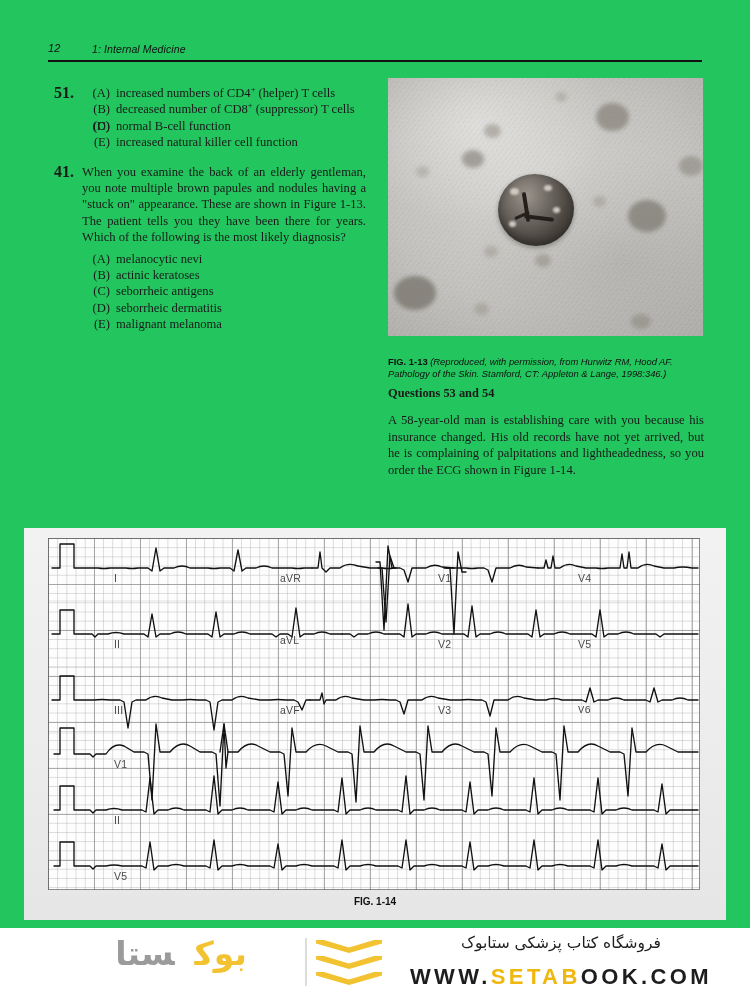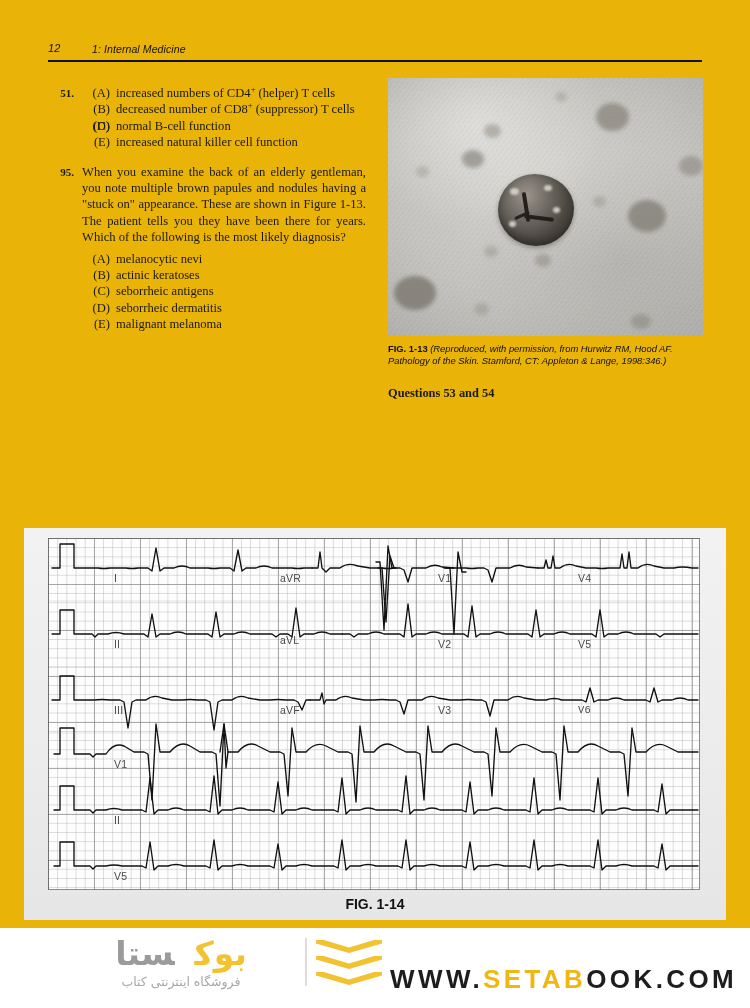--- a/index.html
+++ b/index.html
@@ -13,21 +13,21 @@
     position: relative;
     font-family: "Liberation Serif", serif;
     color: #1a1a1a;
     overflow: hidden;
   }
 
   
   #page {
     position: absolute;
     inset: 0;
-    background: #eab308;
+    background: #22c55e;
   }
 
   
   #running-head {
     position: absolute;
     left: 48px;
     top: 42px;
     width: 654px;
     height: 22px;
   }
@@ -78,21 +78,21 @@
     position: relative;
     margin-bottom: 13px;
   }
   .qnum {
     position: absolute;
     left: 0;
     top: 0;
     width: 26px;
     text-align: right;
     font-weight: bold;
-    font-size: 11px;
+    font-size: 16px;
     line-height: 16.4px;
   }
   .qstem {
     margin-left: 34px;
     font-size: 12.6px;
     line-height: 16.4px;
     text-align: justify;
     text-justify: inter-word;
     hyphens: manual;
   }
@@ -176,21 +176,21 @@
   }
   #lesion .hl {
     position: absolute;
     background: #cfcac1;
     border-radius: 50%;
     filter: blur(.8px);
   }
 
   #photo-caption {
     width: 315px;
-    margin-top: 7px;
+    margin-top: 20px;
     font-family: "Liberation Sans", sans-serif;
     font-size: 9.4px;
     line-height: 12.4px;
     color: #111;
   }
   #photo-caption .figlabel {
     font-weight: bold;
     font-style: normal;
   }
   #photo-caption .figcite {
@@ -268,21 +268,21 @@
     color: #4a4a4a;
     letter-spacing: .2px;
   }
   #ecg-caption {
     position: absolute;
     left: 0;
     right: 0;
     top: 368px;
     text-align: center;
     font-family: "Liberation Sans", sans-serif;
-    font-size: 14px;
+    font-size: 10px;
     font-weight: bold;
     color: #111;
   }
 
   
   #footer {
     position: absolute;
     left: 0;
     top: 928px;
     width: 750px;
@@ -367,21 +367,21 @@
     color: #1d1d1d;
     white-space: nowrap;
   }
   #site-url {
     position: absolute;
     left: -6px;
     top: 34px;
     width: 342px;
     text-align: center;
     font-family: "Liberation Sans", sans-serif;
-    font-size: 26px;
+    font-size: 22px;
     font-weight: bold;
     letter-spacing: 3.4px;
     color: #1d1d1d;
     white-space: nowrap;
   }
   #site-url .accent { color: #efb70f; }
 </style>
 </head>
 <body>
 
@@ -410,21 +410,21 @@
         <div class="choice">
           <span class="letter">(D)</span><span>normal B-cell function</span>
         </div>
         <div class="choice">
           <span class="letter">(E)</span><span>increased natural killer cell function</span>
         </div>
       </div>
     </div>
 
     <div class="question" style="margin-top:11px;">
-      <div class="qnum">95.</div>
+      <div class="qnum">41.</div>
       <div class="qstem">When you examine the back of an elderly gentleman, you note multiple brown papules and nodules having a "stuck on" appearance. These are shown in Figure 1-13. The patient tells you they have been there for years. Which of the following is the most likely diagnosis?</div>
       <div class="choices">
         <div class="choice">
           <span class="letter">(A)</span><span>melanocytic nevi</span>
         </div>
         <div class="choice">
           <span class="letter">(B)</span><span>actinic keratoses</span>
         </div>
         <div class="choice">
           <span class="letter">(C)</span><span>seborrheic antigens</span>
@@ -473,20 +473,21 @@
       </div>
 
       <div id="photo-caption">
         <span class="figlabel">FIG. 1-13</span>
         <span class="figcite">(Reproduced, with permission, from Hurwitz RM, Hood AF. Pathology of the Skin. Stamford, CT: Appleton &amp; Lange, 1998:346.)</span>
       </div>
     </div>
 
     <div id="vignette">
       <h3>Questions 53 and 54</h3>
+      <p>A 58-year-old man is establishing care with you because his insurance changed. His old records have not yet arrived, but he is complaining of palpitations and lightheadedness, so you order the ECG shown in Figure 1-14.</p>
     </div>
 
   </div>
 
   <div id="ecg-figure">
     <div id="ecg-grid-wrap">
       <div class="grid"></div>
 
       <svg id="ecg-svg" width="652" height="352" viewBox="0 0 652 352">
         <g fill="none" stroke="#111111" stroke-width="1.35" stroke-linejoin="round" stroke-linecap="round">
@@ -666,28 +667,28 @@
       <div class="border"></div>
     </div>
 
     <div id="ecg-caption">FIG. 1-14</div>
   </div>
 
   <div id="footer">
 
     <div id="brand-logo">
       <div id="logo-word"><span class="accent">بوک</span><span>ستا</span></div>
-      <div id="logo-sub">فروشگاه اینترنتی کتاب</div>
       <div id="logo-divider"></div>
       <div id="logo-chevrons">
         <div class="chev" style="top:0px;"></div>
         <div class="chev" style="top:16px;"></div>
         <div class="chev" style="top:32px;"></div>
       </div>
     </div>
 
     <div id="site-text">
+      <div id="site-fa">فروشگاه کتاب پزشکی ستابوک</div>
       <div id="site-url"><span>WWW.</span><span class="accent">SETA</span><span class="accent">B</span><span>OOK.COM</span></div>
     </div>
 
   </div>
 
 </div>
 
 </body></html>

